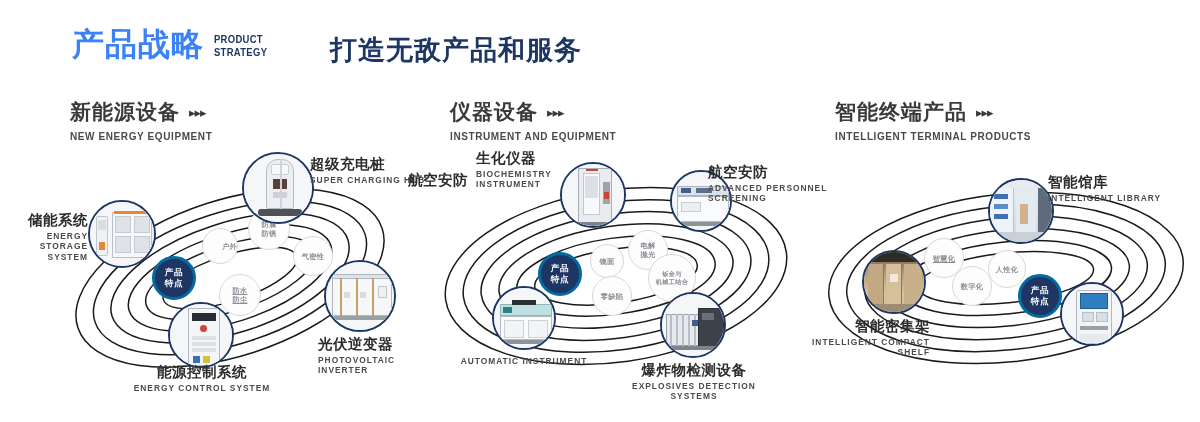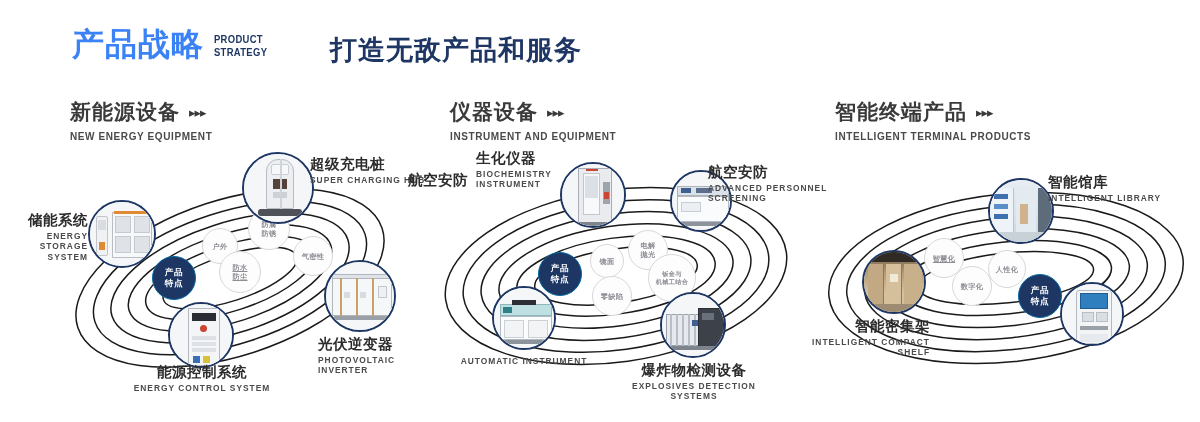--- a/index.html
+++ b/index.html
@@ -70,21 +70,21 @@
   
   .feat {
     position: absolute; border-radius: 50%;
     border: 1px solid #d8d8dc; background: #fdfdfd;
     display: flex; align-items: center; justify-content: center;
     text-align: center; color: #8d8d95; font-weight: bold;
     font-size: 7.2px; line-height: 1.25; letter-spacing: .3px;
     font-family: "DejaVu Sans", "Liberation Sans", sans-serif;
   }
   .feat.core {
-    background: #1e3663; border: 1px solid #0369a1; color: #ffffff;
+    background: #1e3663; border: 3px solid #0369a1; color: #ffffff;
     font-size: 8.6px; letter-spacing: .6px;
   }
 
   
   .dev { position: relative; width: 100%; height: 100%; background: #f4f6f8; }
   .dev i { position: absolute; display: block; }
 
   .room { position:relative; width:100%; height:100%; }
 </style>
 </head>
@@ -134,27 +134,27 @@
         <ellipse rx="124" ry="55"></ellipse>
         <ellipse rx="106" ry="44"></ellipse>
         <ellipse rx="88" ry="33"></ellipse>
         <ellipse rx="70" ry="23"></ellipse>
       </g>
     </svg>
 
     <div class="feat core" style="left:112px; top:106px; width:44px; height:44px;">
         <span>产品<br>特点</span>
       </div>
-    <div class="feat" style="left:162px; top:78px; width:36px; height:36px;">
+    <div class="feat" style="left:162px; top:78px; width:36px; height:36px;justify-content:flex-end;">
         <span>户外</span>
       </div>
     <div class="feat" style="left:208px; top:58px; width:42px; height:42px;">
         <span>防腐<br>防锈</span>
       </div>
-    <div class="feat" style="left:179px; top:101px; width:42px; height:42px;text-decoration:underline;">
+    <div class="feat" style="left:179px; top:124px; width:42px; height:42px;text-decoration:underline;">
         <span>防水<br>防尘</span>
       </div>
     <div class="feat" style="left:253px; top:86px; width:40px; height:40px;">
         <span>气密性</span>
       </div>
 
     <div class="node" style="left:48px; top:50px; width:68px; height:68px;">
       <div class="dev">
         <i style="left:6px; top:14px; width:12px; height:40px; background:#f0f1f3; border:1px solid #c2c6cc; border-radius:2px;"></i>
         <i style="left:8px; top:18px; width:8px; height:10px; background:#d9dde2;"></i>

